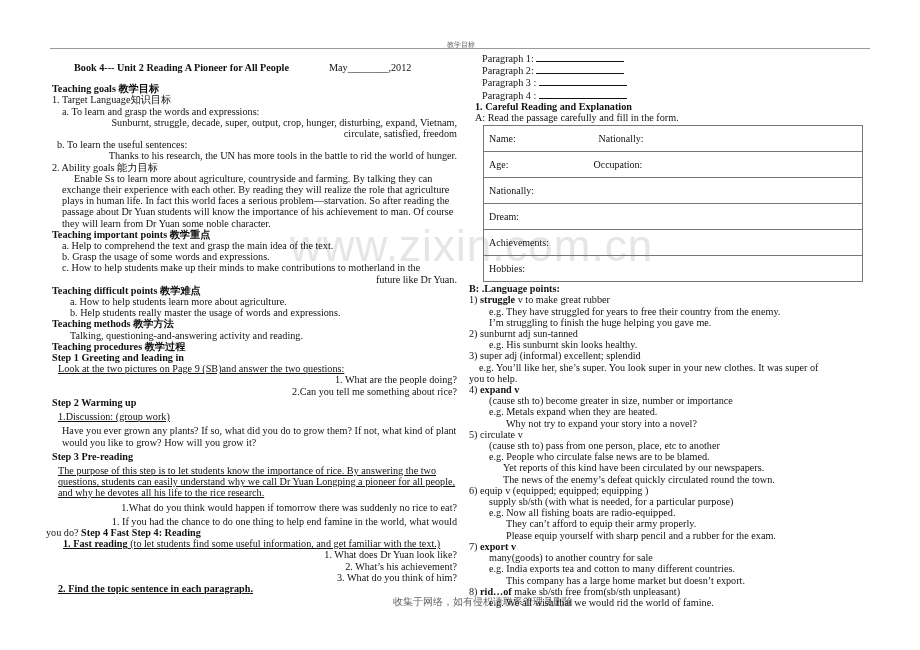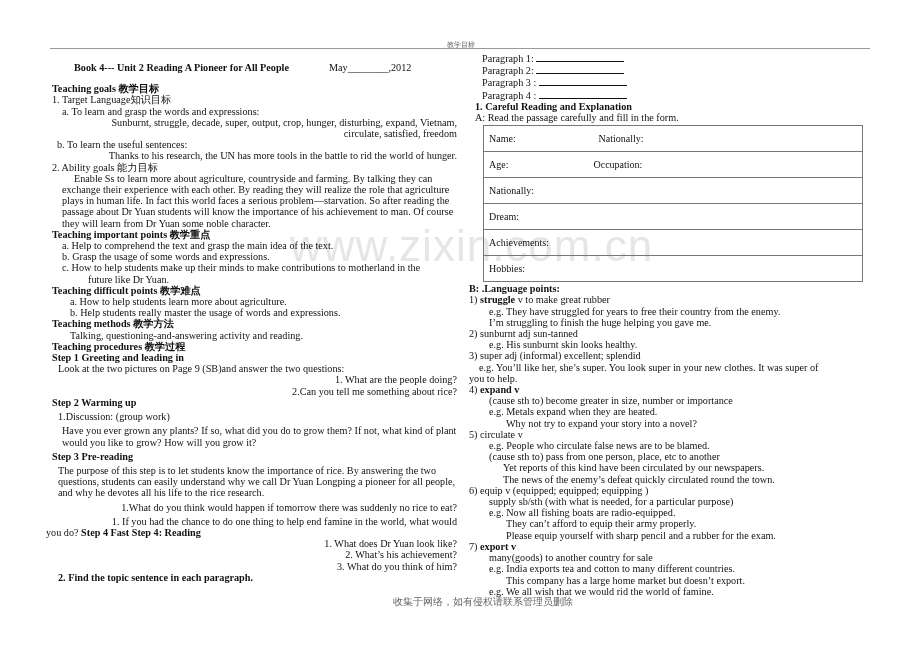--- a/index.html
+++ b/index.html
@@ -13,22 +13,22 @@
   .left { left:52px; top:62px; width:405px; }
   .right { left:472px; top:52px; width:400px; }
   .b { font-weight:bold; }
   .line { white-space:nowrap; }
   .wrap { white-space:normal; }
   .title-row { display:flex; margin-left:22px; margin-bottom:10px; }
   .title-row .t { font-weight:bold; }
   .title-row .d { margin-left:40px; }
   .i1 { padding-left:10px; }
   .i2 { padding-left:20px;text-align:right; }
-  .i3 { padding-left:36px; }
-  .i4 { padding-left:6px; }
+  .i3 { padding-left:36px;text-align:right; }
+  .i4 { padding-left:6px;text-decoration:underline; }
   .gap { margin-top:3px; }
   .blank { display:inline-block; width:88px; border-bottom:1px solid #111; height:9px; vertical-align:baseline; }
   table.form { border-collapse:collapse; margin-left:11px; width:380px; margin-top:2px; }
   table.form td { border:1px solid #777; height:25px; padding:0 5px; vertical-align:middle; font-size:10px; }
 </style>
 </head>
 <body>
 
 <div class="header-text">教学目标</div>
 <div class="header-rule"></div>
@@ -73,20 +73,24 @@
   <div class="line i4 gap">1.Discussion:  (group work)</div>
   <div class="wrap i1 gap">Have you ever grown any plants? If so, what did you do to grow them? If not, what kind of plant would you like to grow? How will you grow it?</div>
 
   <div class="b line gap">Step 3 Pre-reading</div>
   <div class="wrap i4 gap">The purpose of this step is to let students know the importance of rice. By answering the two questions, students can easily understand why we call Dr Yuan Longping a pioneer for all people, and why he devotes all his life to the rice research.</div>
   <div class="line i2 gap">1.What do you think would happen if tomorrow there was suddenly no rice to eat?</div>
   <div class="line i2 gap">1. If you had the chance to do one thing to help end famine in the world, what would</div>
   <div class="line" style="margin-left:-6px">
     <span>you do?</span>
     <span class="b">Step 4 Fast Step 4: Reading</span>
+  </div>
+  <div class="wrap i4" style="text-indent:5px">
+    <span class="b">1. Fast reading</span>
+    <span>(to let students find some useful information, and get familiar with the text.)</span>
   </div>
   <div class="line i2">1. What does Dr Yuan look like?</div>
   <div class="line i2">2. What’s his achievement?</div>
   <div class="line i2">3. What do you think of him?</div>
   <div class="b line i4">2. Find the topic sentence in each paragraph.</div>
 </div>
 
 <div class="col right">
   <div class="line i1">
     <span>Paragraph 1: </span><span class="blank"></span>
@@ -151,31 +155,34 @@
   <div class="line" style="margin-left:-3px">3) super adj (informal) excellent; splendid</div>
   <div class="line" style="padding-left:7px">e.g. You’ll like her, she’s super.  You look super in your new clothes.   It was super of</div>
   <div class="line" style="margin-left:-3px">you to help.</div>
   <div class="line" style="margin-left:-3px">
     <span>4)  </span><span class="b">expand  v</span>
   </div>
   <div class="line" style="padding-left:17px">(cause sth to) become greater in size, number or importance</div>
   <div class="line" style="padding-left:17px">e.g. Metals expand when they are heated.</div>
   <div class="line" style="padding-left:34px">Why not try to expand your story into a novel?</div>
   <div class="line" style="margin-left:-3px">5)  circulate  v</div>
+  <div class="line" style="padding-left:17px">(cause sth to) pass from one person, place, etc to another</div>
   <div class="line" style="padding-left:17px">e.g. People who circulate false news are to be blamed.</div>
-  <div class="line" style="padding-left:17px">(cause sth to) pass from one person, place, etc to another</div>
   <div class="line" style="padding-left:31px">Yet reports of this kind have been circulated by our newspapers.</div>
   <div class="line" style="padding-left:31px">The news of the enemy’s defeat quickly circulated round the town.</div>
   <div class="line" style="margin-left:-3px">6)  equip  v  (equipped; equipped; equipping )</div>
   <div class="line" style="padding-left:17px">supply sb/sth (with what is needed, for a particular purpose)</div>
   <div class="line" style="padding-left:17px">e.g. Now all fishing boats are radio-equipped.</div>
   <div class="line" style="padding-left:34px">They can’t afford to equip their army properly.</div>
   <div class="line" style="padding-left:34px">Please equip yourself with sharp pencil and a rubber for the exam.</div>
   <div class="line" style="margin-left:-3px">
     <span>7)  </span><span class="b">export  v</span>
   </div>
   <div class="line" style="padding-left:17px">many(goods) to another country for sale</div>
   <div class="line" style="padding-left:17px">e.g. India exports tea and cotton to many different countries.</div>
   <div class="line" style="padding-left:34px">This company has a large home market but doesn’t export.</div>
+  <div class="line" style="margin-left:-3px">
+    <span>8) </span><span class="b">rid…of</span><span>  make sb/sth free from(sb/sth unpleasant)</span>
+  </div>
   <div class="line" style="padding-left:17px">e.g. We all wish that we would rid the world of famine.</div>
 </div>
 
 <div class="footer-text">收集于网络，如有侵权请联系管理员删除</div>
 
 </body></html>

